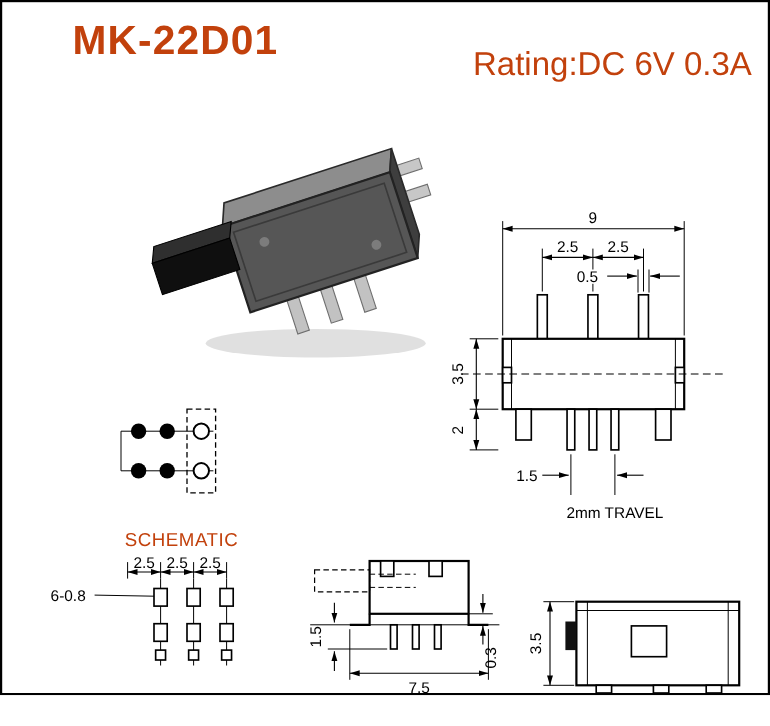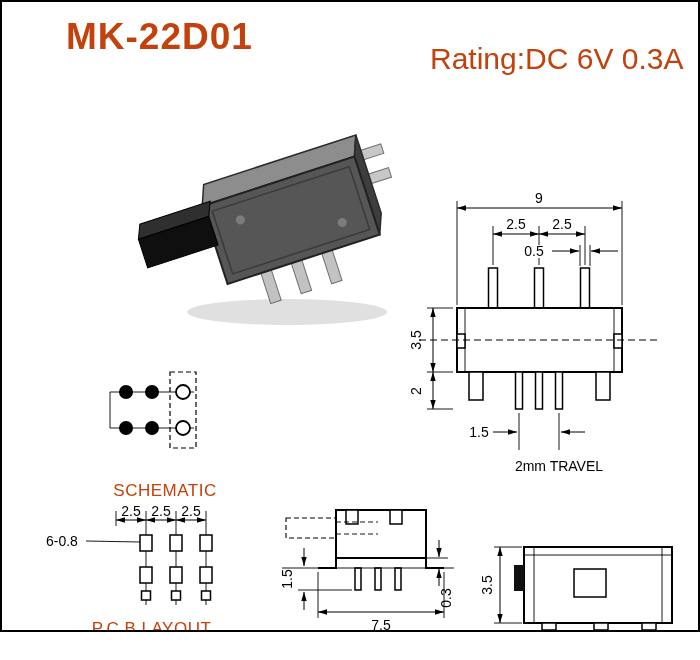--- a/index.html
+++ b/index.html
@@ -170,21 +170,20 @@
       <rect class="obj15" x="156" y="62" width="12" height="16"></rect>
       <rect class="obj15" x="97.5" y="86" width="9" height="9"></rect>
       <rect class="obj15" x="127.5" y="86" width="9" height="9"></rect>
       <rect class="obj15" x="157.5" y="86" width="9" height="9"></rect>
     </g>
     <g>
       <line class="thin" x1="42" y1="36" x2="96" y2="37"></line>
       <text x="2" y="41" font-size="13.5">6-0.8</text>
     </g>
   </svg>
-  <div class="seclabel" id="pcb-label">P.C.B.LAYOUT</div>
 
   <svg id="side-view" style="left:256px;top:492px;width:210px;height:158px" viewBox="0 0 210 158">
     <defs>
       <marker id="svA" markerWidth="10" markerHeight="8" refX="9" refY="3.5" orient="auto-start-reverse" markerUnits="userSpaceOnUse">
         <path d="M0,0.8 L9,3.5 L0,6.2 Z"></path>
       </marker>
     </defs>
     <g>
       <rect class="obj" x="78" y="16" width="90" height="48"></rect>
       <rect class="obj15" x="88" y="16" width="12" height="14"></rect>

